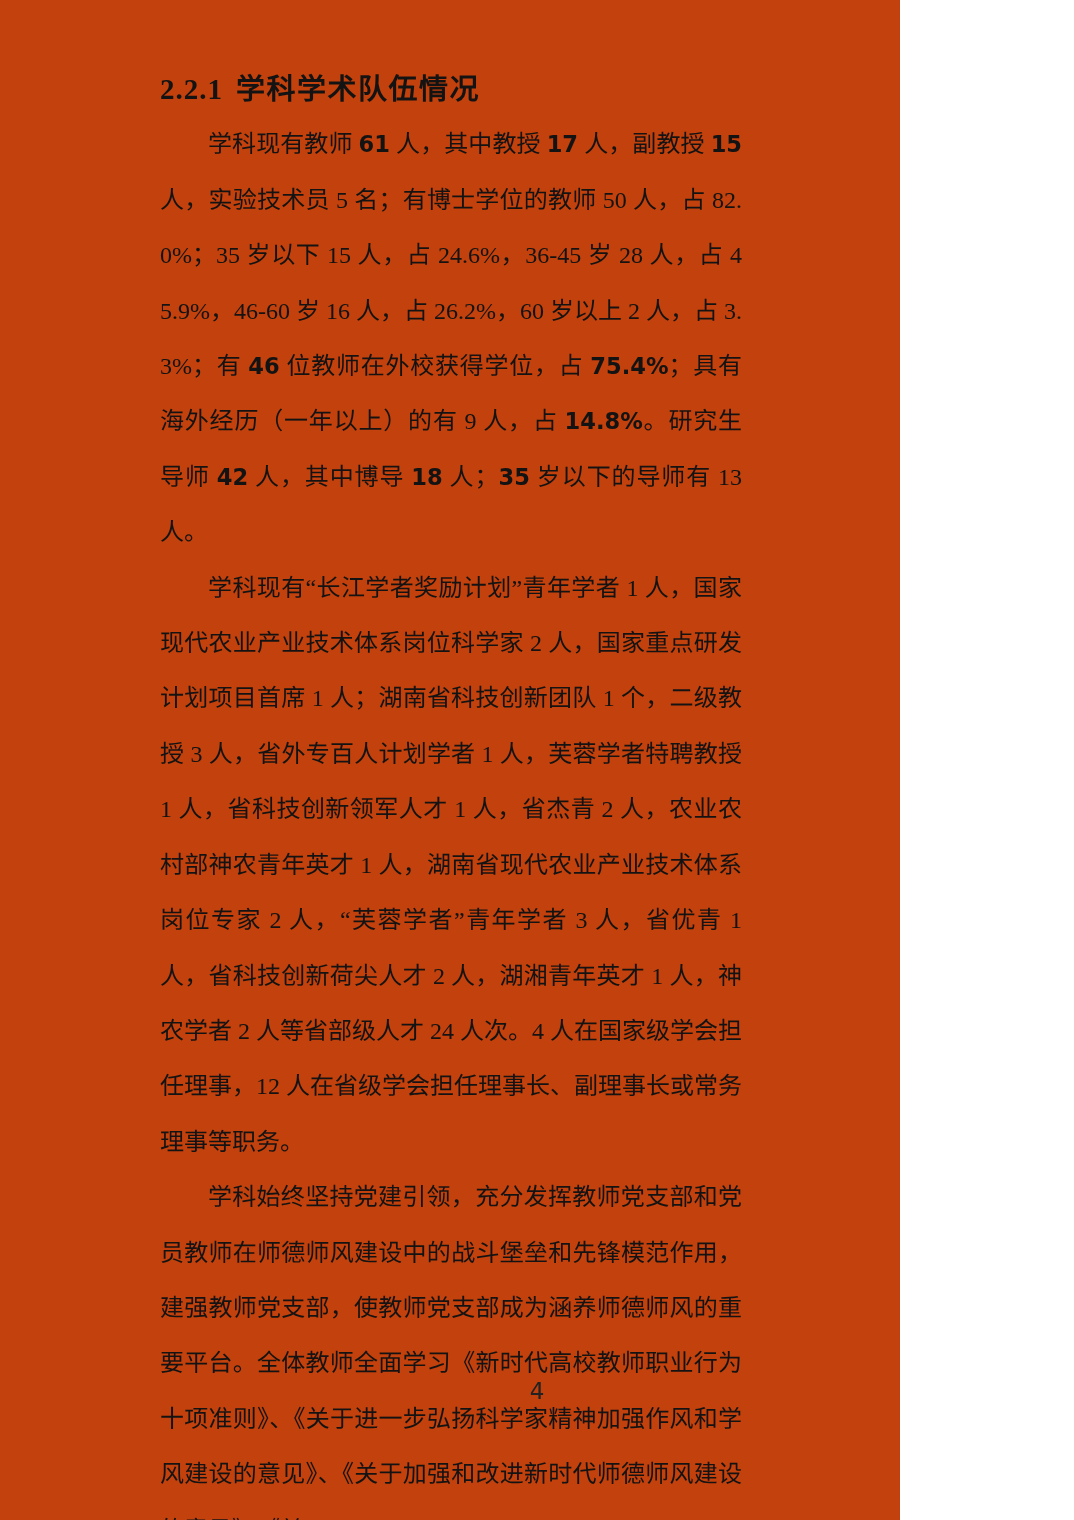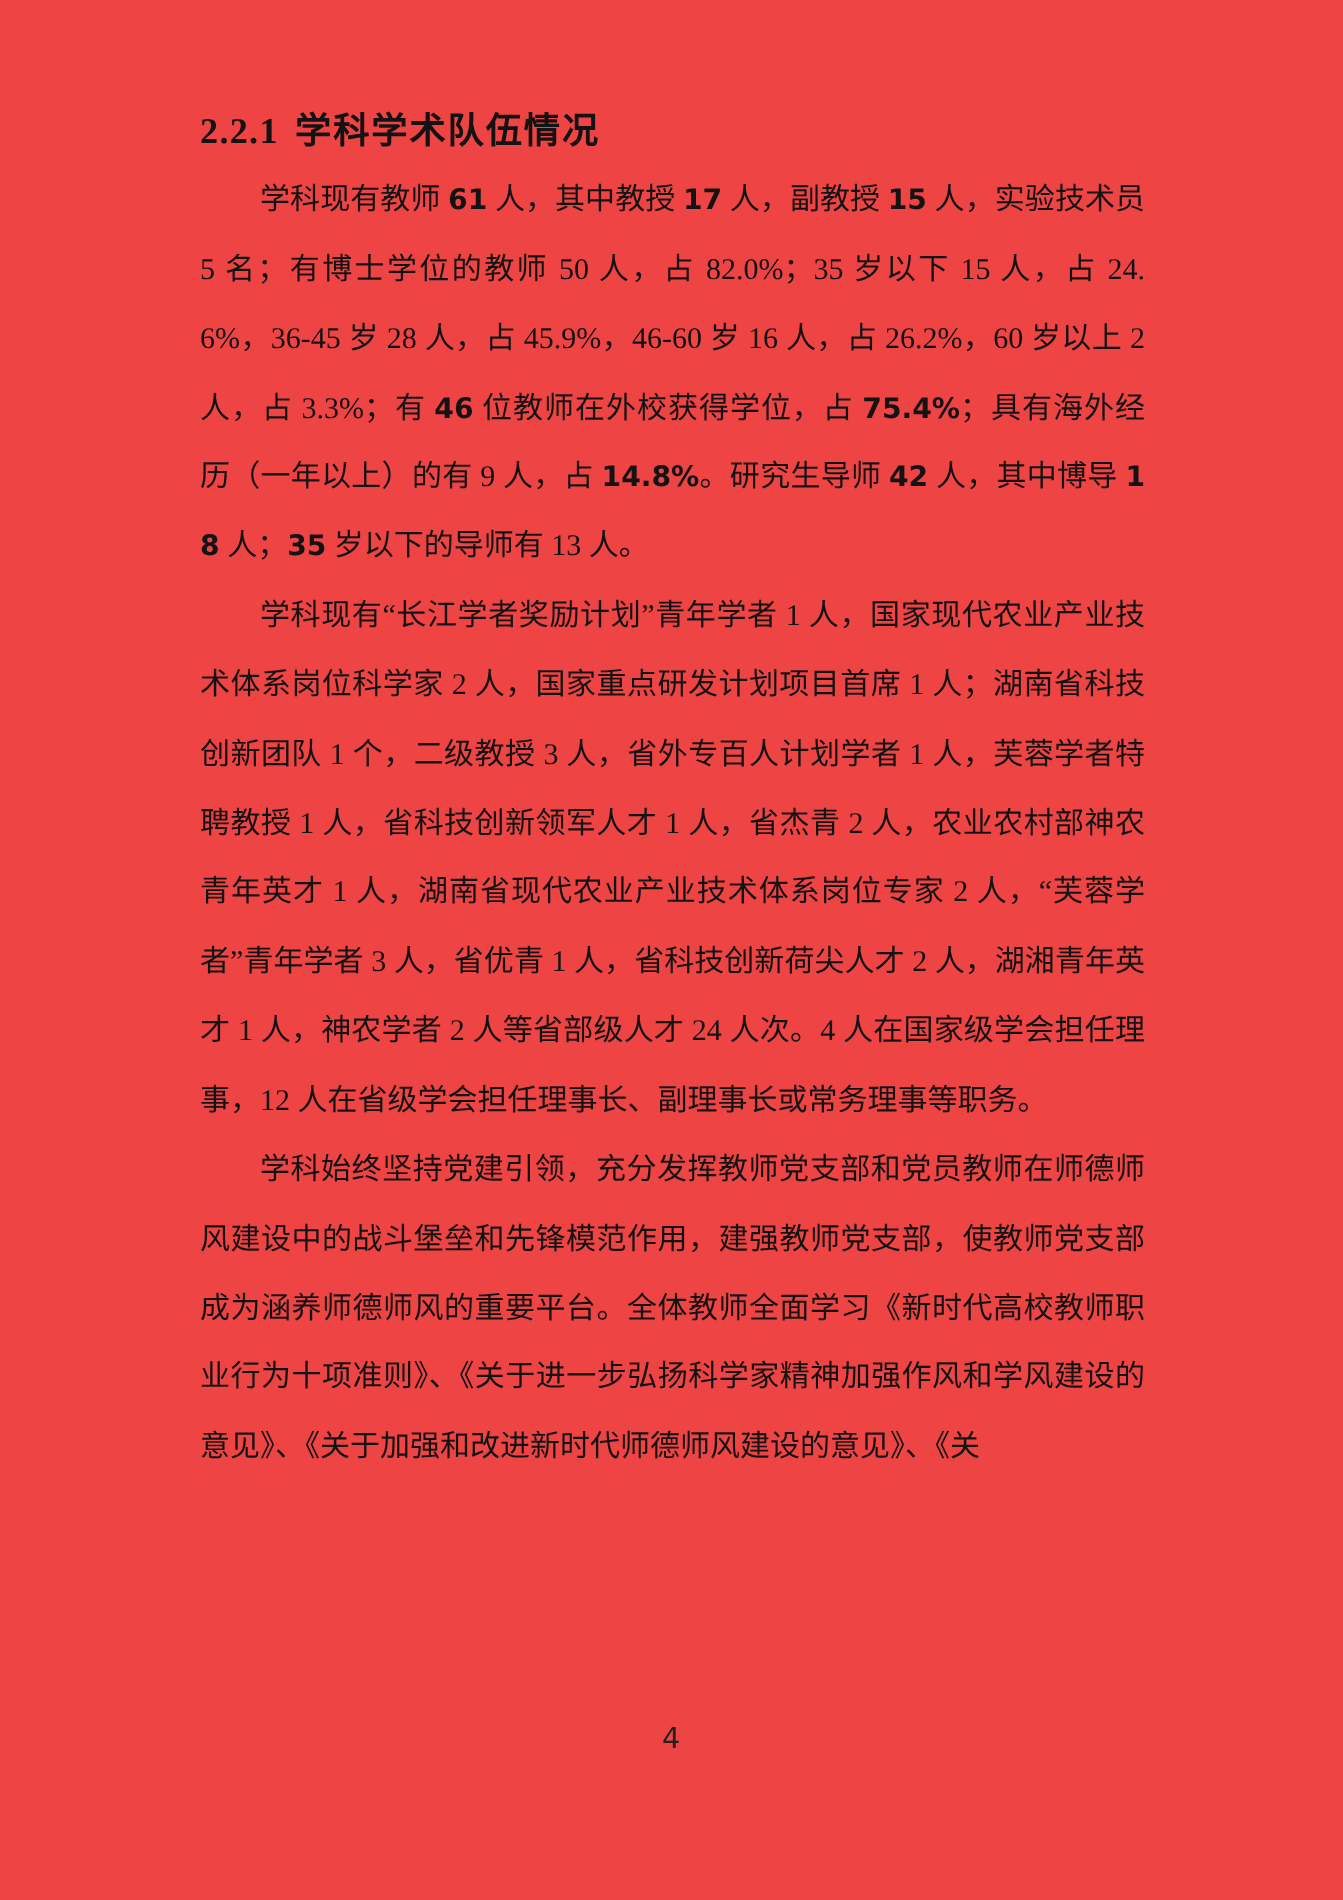--- a/index.html
+++ b/index.html
@@ -7,24 +7,24 @@
   body {
     width: 1074px;
     height: 1520px;
     position: relative;
     font-family: "Liberation Serif", "DejaVu Serif", serif;
     color: #131313;
     overflow: hidden;
   }
   .page {
     position: relative;
-    width: 1074px;
+    width: 900px;
     height: 1520px;
-    background: #ef4444;
-    padding: 78px 158px 0 160px;
+    background: #c2410c;
+    padding: 62px 158px 0 160px;
   }
   .heading {
     font-size: 29px;
     font-weight: 700;
     line-height: 55.4px;
     letter-spacing: 0.5px;
     white-space: nowrap;
   }
   .heading .h-num {
     font-family: "Liberation Serif", "DejaVu Serif", serif;

